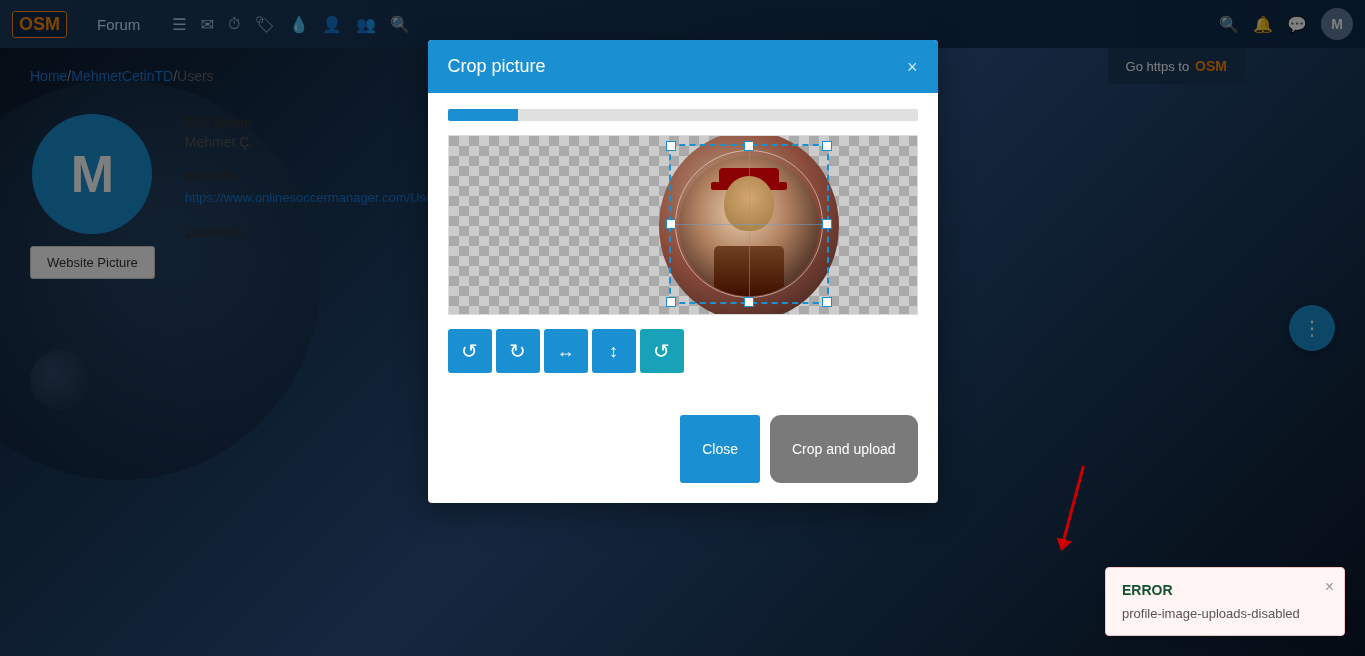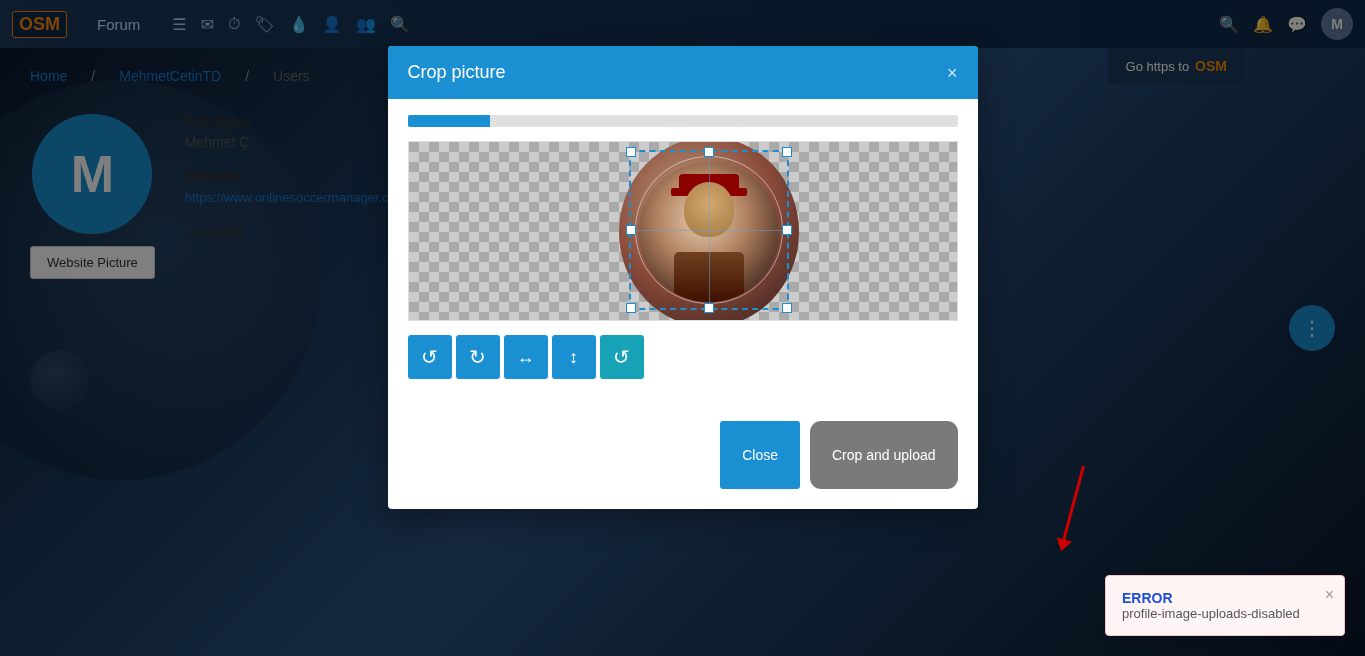--- a/index.html
+++ b/index.html
@@ -59,21 +59,21 @@
     }
     .go-back-osm { color: #ff8800; font-weight: 900; font-size: 14px; }
 
     
     .page-content {
       position: absolute; top: 48px; left: 0; right: 0; bottom: 0;
       padding: 20px 30px;
       z-index: 5;
     }
     .breadcrumb {
-      display: flex; align-items: center; gap: 24px;
+      display: flex; align-items: center; gap: 0;
       font-size: 14px; color: #666; margin-bottom: 30px;
     }
     .breadcrumb a { color: #1a7ad4; text-decoration: none; }
     .breadcrumb-sep { color: #999; }
 
     .profile-section {
       display: flex; gap: 30px; align-items: flex-start;
     }
     .profile-left { display: flex; flex-direction: column; gap: 12px; align-items: center; }
     .profile-avatar {
@@ -96,26 +96,25 @@
     
     .modal-overlay {
       position: absolute; inset: 0;
       background: rgba(0,0,0,0.5);
       z-index: 100;
       display: flex; align-items: flex-start; justify-content: center;
       padding-top: 40px;
     }
     .modal {
       background: #fff;
-      width: 590px;
+      width: 510px;
       border-radius: 4px;
       overflow: hidden;
       box-shadow: 0 8px 32px rgba(0,0,0,0.4);
       position: relative;
-      margin-top: 6px;
     }
     .modal-header {
       background: #1a8fd1; padding: 16px 20px;
       display: flex; align-items: center; justify-content: space-between;
     }
     .modal-title { color: #fff; font-size: 18px; font-weight: 400; }
     .modal-close {
       background: none; border: none; color: rgba(255,255,255,0.8);
       font-size: 18px; cursor: pointer; line-height: 1;
     }
@@ -247,21 +246,21 @@
     }
 
     
     .error-toast {
       position: absolute; bottom: 20px; right: 20px;
       background: #fff5f5; border: 1px solid #f5c6c6;
       border-radius: 4px; padding: 14px 36px 14px 16px;
       min-width: 240px; z-index: 200;
       box-shadow: 0 2px 8px rgba(0,0,0,0.15);
     }
-    .error-title { color: #1d4ed8; font-weight: bold; font-size: 14px; margin-bottom: 0; }
+    .error-title { color: #14532d; font-weight: bold; font-size: 14px; margin-bottom: 8px; }
     .error-message { color: #555; font-size: 13px; }
     .error-close {
       position: absolute; top: 10px; right: 10px;
       background: none; border: none; color: #999; font-size: 16px; cursor: pointer;
     }
 
     
     .error-arrow {
       position: absolute; bottom: 110px; right: 280px;
       z-index: 210;

